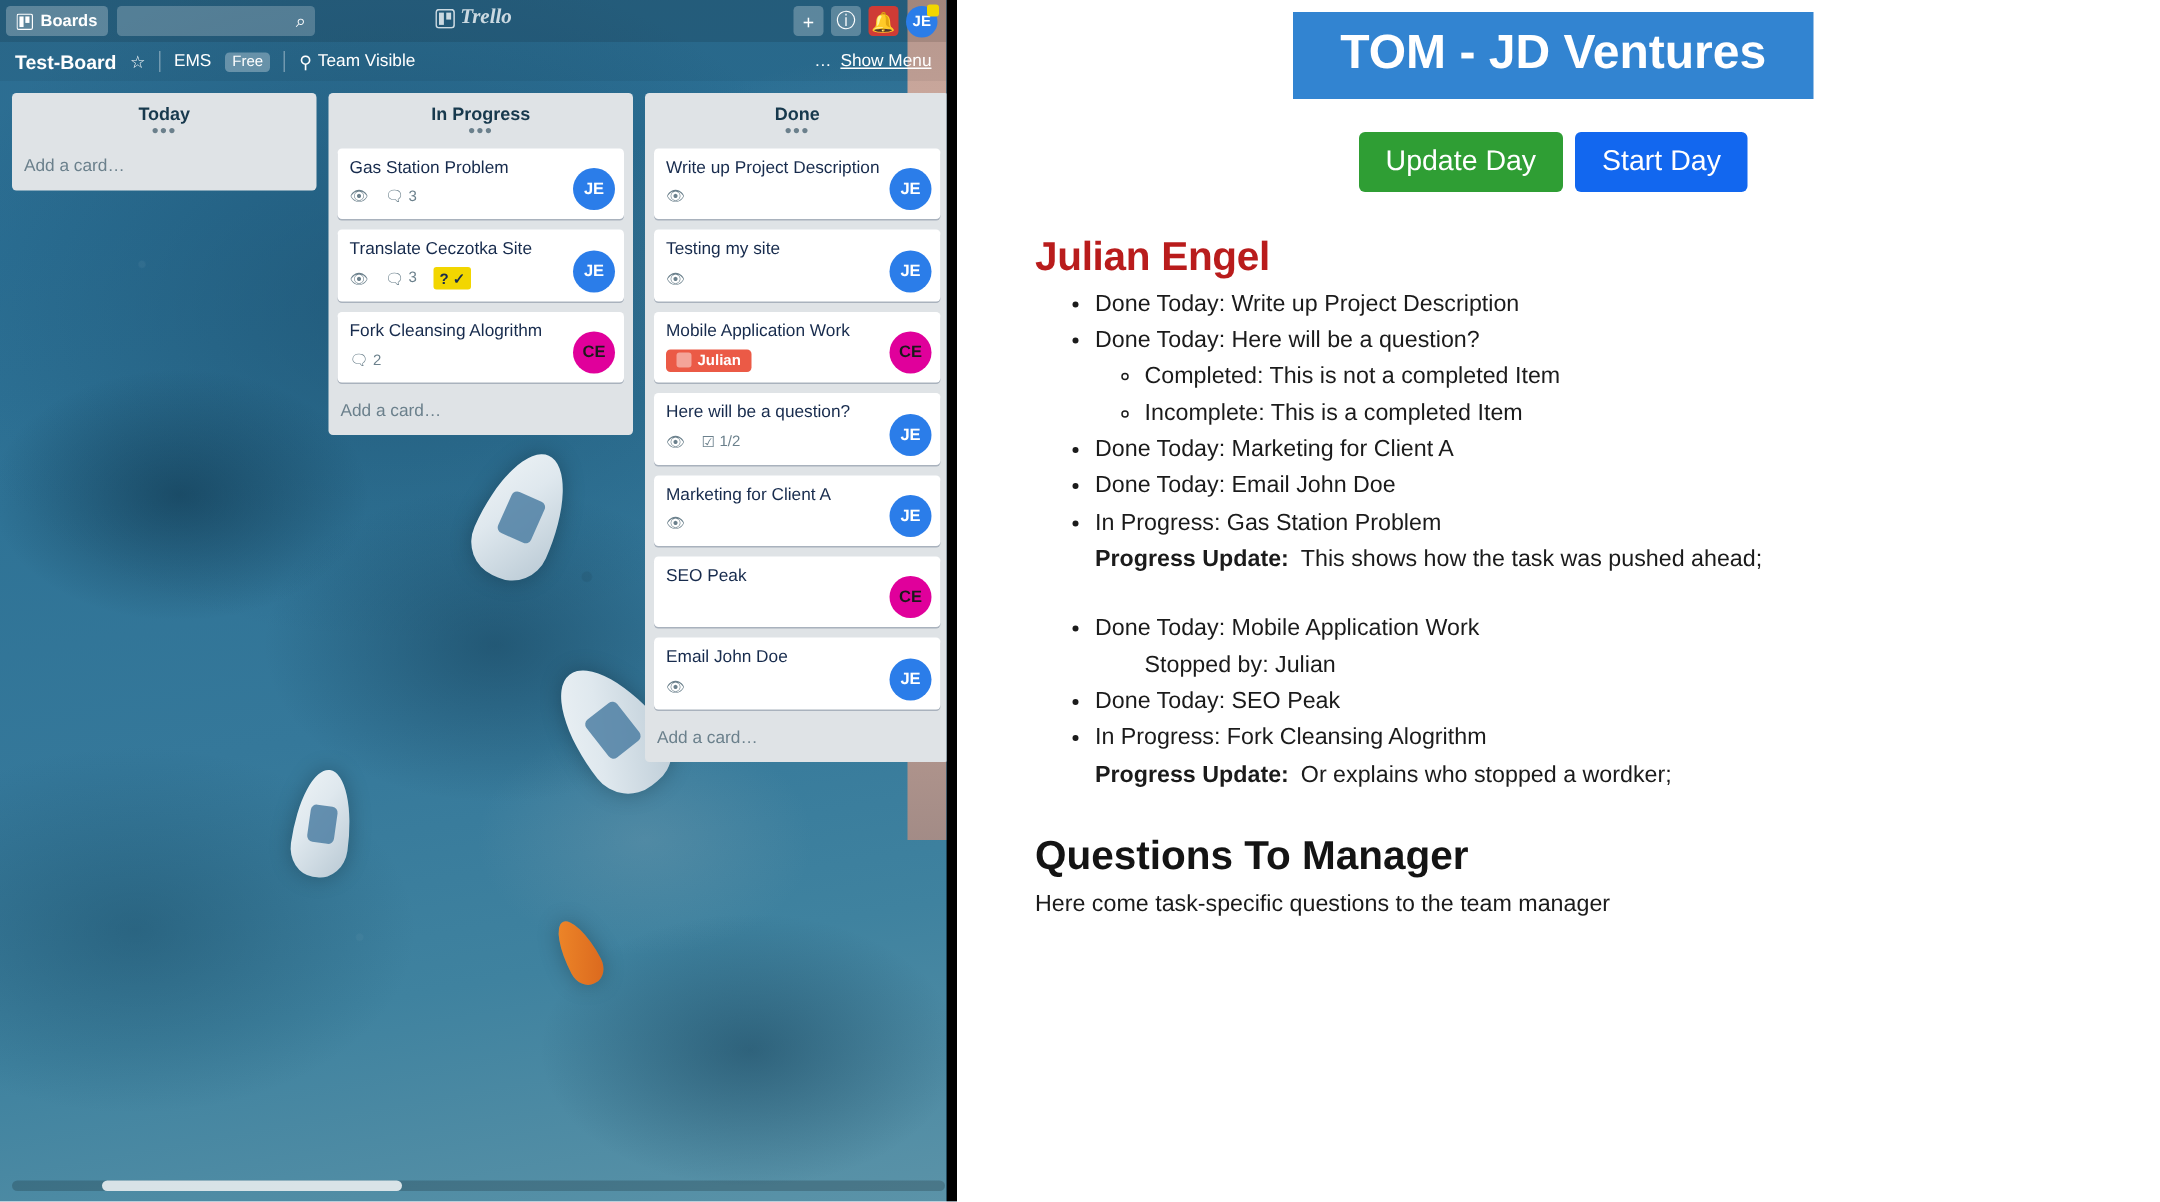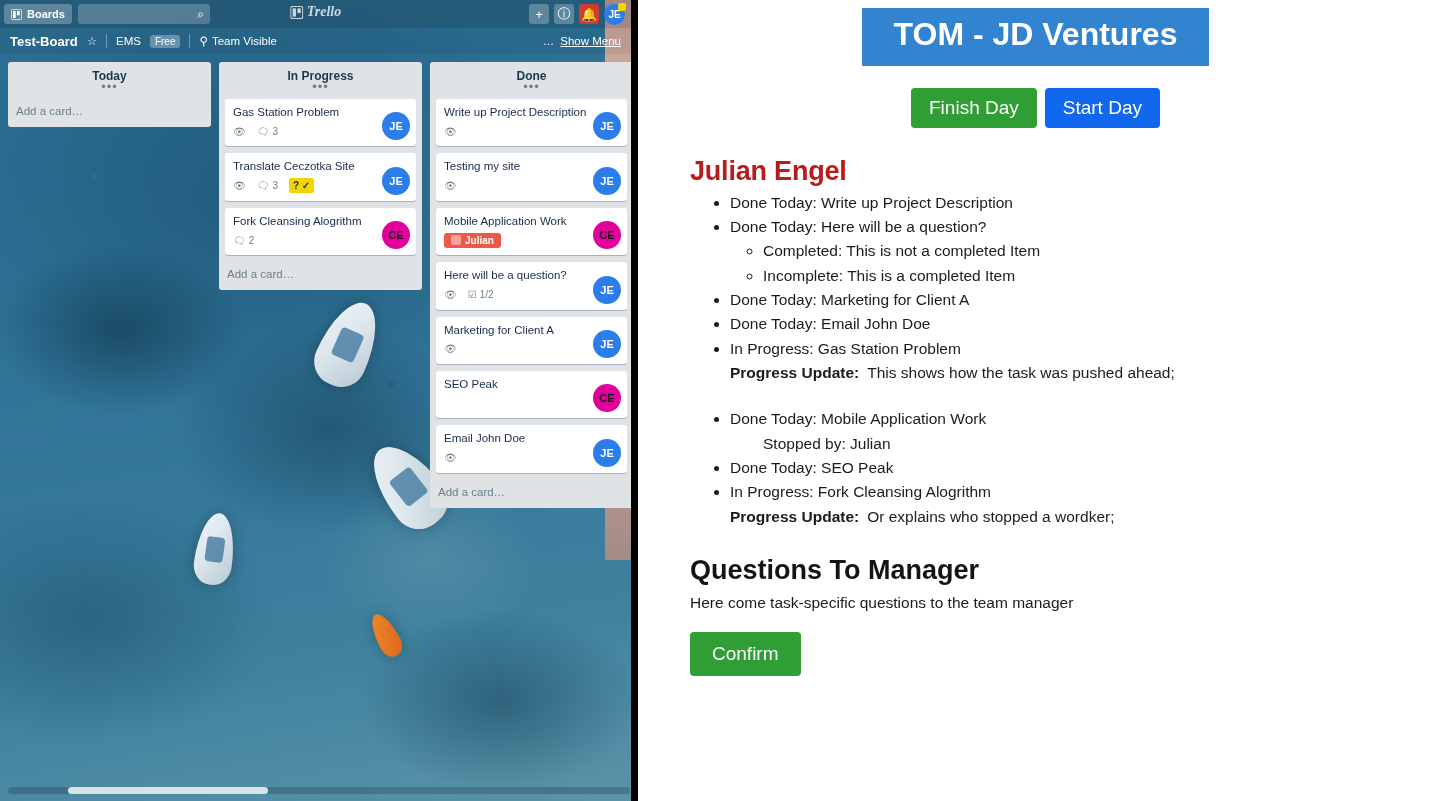--- a/index.html
+++ b/index.html
@@ -438,21 +438,21 @@
       <div id="board-scroll-track"></div>
       <div id="board-scroll-thumb"></div>
     </div>
   </div>
 
   <div id="report-panel">
 
     <div id="report-title">TOM - JD Ventures</div>
 
     <div id="day-buttons">
-      <button id="finish-day-button" class="day-btn">Finish Day</button>
+      <button id="finish-day-button" class="day-btn">Update Day</button>
       <button id="start-day-button" class="day-btn">Start Day</button>
     </div>
 
     <div id="report-body">
 
       
       <div class="person-block">
         <h2 class="person-name">Julian Engel</h2>
         <ul class="task-list">
           <li>Done Today: Write up Project Description</li>
@@ -482,16 +482,15 @@
           <li>Done Today: SEO Peak</li>
           <li>In Progress: Fork Cleansing Alogrithm</li>
         </ul>
         <div class="progress-line">
           <b>Progress Update:</b><span class="pu-text">Or explains who stopped a wordker;</span>
         </div>
       </div>
 
       <h2 id="questions-heading">Questions To Manager</h2>
       <div id="questions-text">Here come task-specific questions to the team manager</div>
-      <button id="confirm-button">Confirm</button>
     </div>
   </div>
 </div>
 
 </body></html>

